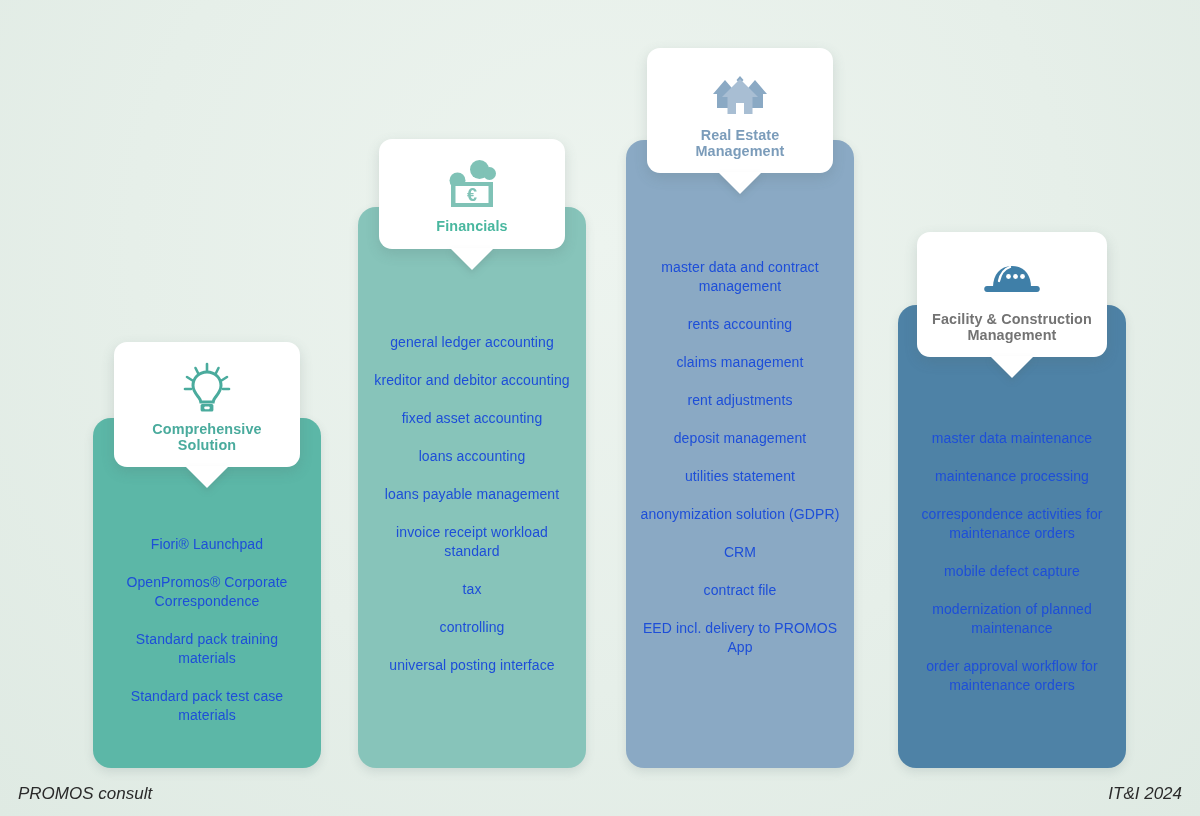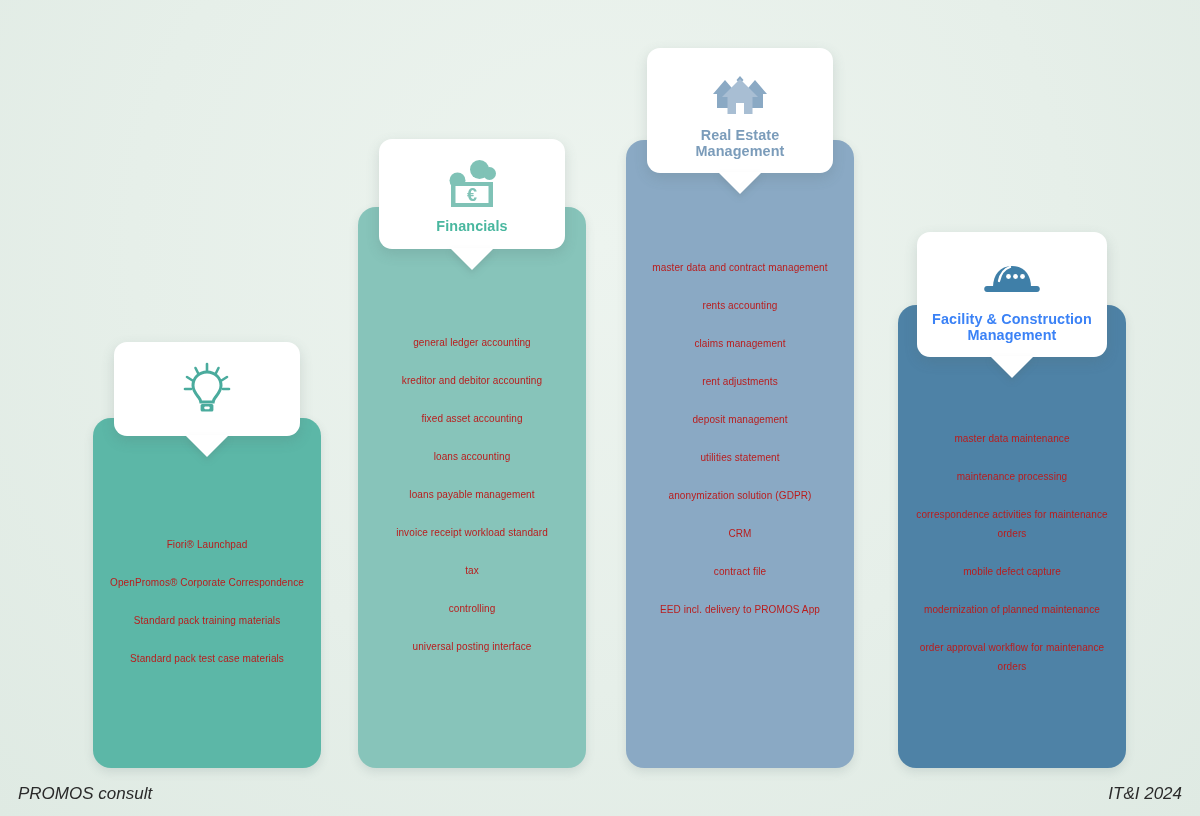--- a/index.html
+++ b/index.html
@@ -39,22 +39,22 @@
 
   .col-items {
     position: absolute;
     left: 0;
     width: 228px;
     padding: 0 14px;
     text-align: center;
   }
 
   .item {
-    color: #b91c1c;
-    font-size: 10px;
+    color: #1d4ed8;
+    font-size: 14px;
     line-height: 19px;
     letter-spacing: 0.1px;
     margin-bottom: 19px;
   }
   .item:last-child { margin-bottom: 0; }
 
   
   .bubble {
     position: absolute;
     width: 186px;
@@ -132,20 +132,24 @@
             <line x1="8" y1="16" x2="13.5" y2="19.5"></line>
             <line x1="48" y1="16" x2="42.5" y2="19.5"></line>
             <line x1="6" y1="28" x2="12" y2="28"></line>
             <line x1="50" y1="28" x2="44" y2="28"></line>
           </g>
           <path d="M28 11 C19.8 11 14 17.3 14 24.6 C14 30 17.3 33.4 19.6 36.2 C21 37.9 21.6 39.3 21.8 41 L34.2 41 C34.4 39.3 35 37.9 36.4 36.2 C38.7 33.4 42 30 42 24.6 C42 17.3 36.2 11 28 11 Z" fill="none" stroke="#4aab9d" stroke-width="3"></path>
           <rect x="21.6" y="43" width="12.8" height="7.5" rx="1.6" fill="#4aab9d"></rect>
           <rect x="25.4" y="45.4" width="5.2" height="2.8" rx="0.8" fill="#ffffff"></rect>
         </svg>
       </div>
+      <div class="bubble-title" style="color:#4aab9d;">
+        <span>Comprehensive</span><br>
+        <span>Solution</span>
+      </div>
       <div class="tail"></div>
     </div>
   </div>
 
   <div class="column" style="left:358px;">
     <div class="col-body" style="top:207px; height:561px; background:#87c4ba;"></div>
 
     <div class="col-items" style="top:333px;">
       <div class="item">general ledger accounting</div>
       <div class="item">kreditor and debitor accounting</div>
@@ -226,21 +230,21 @@
       <div class="bubble-icon">
         <svg width="62" height="48" viewBox="0 0 62 48" aria-hidden="true">
           <path d="M12 32 C12 20 19 11 31 11 C43 11 50 20 50 32 Z" fill="#3f7fa8"></path>
           <path d="M6 31 L56 31 C57.6 31 58.8 32.3 58.8 34 C58.8 35.7 57.6 37 56 37 L6 37 C4.4 37 3.2 35.7 3.2 34 C3.2 32.3 4.4 31 6 31 Z" fill="#3f7fa8"></path>
           <path d="M29 12 C23 14 19.5 19 18 26" stroke="#ffffff" stroke-width="2.3" fill="none" stroke-linecap="round"></path>
           <circle cx="27.5" cy="21.5" r="2.4" fill="#ffffff"></circle>
           <circle cx="34.5" cy="21.5" r="2.4" fill="#ffffff"></circle>
           <circle cx="41.5" cy="21.5" r="2.4" fill="#ffffff"></circle>
         </svg>
       </div>
-      <div class="bubble-title" style="color:#3b82f6;">
+      <div class="bubble-title" style="color:#737373;">
         <span>Facility &amp; Construction</span><br>
         <span>Management</span>
       </div>
       <div class="tail"></div>
     </div>
   </div>
 
   <div class="footer-left">PROMOS consult</div>
   <div class="footer-right">IT&amp;I 2024</div>
 

